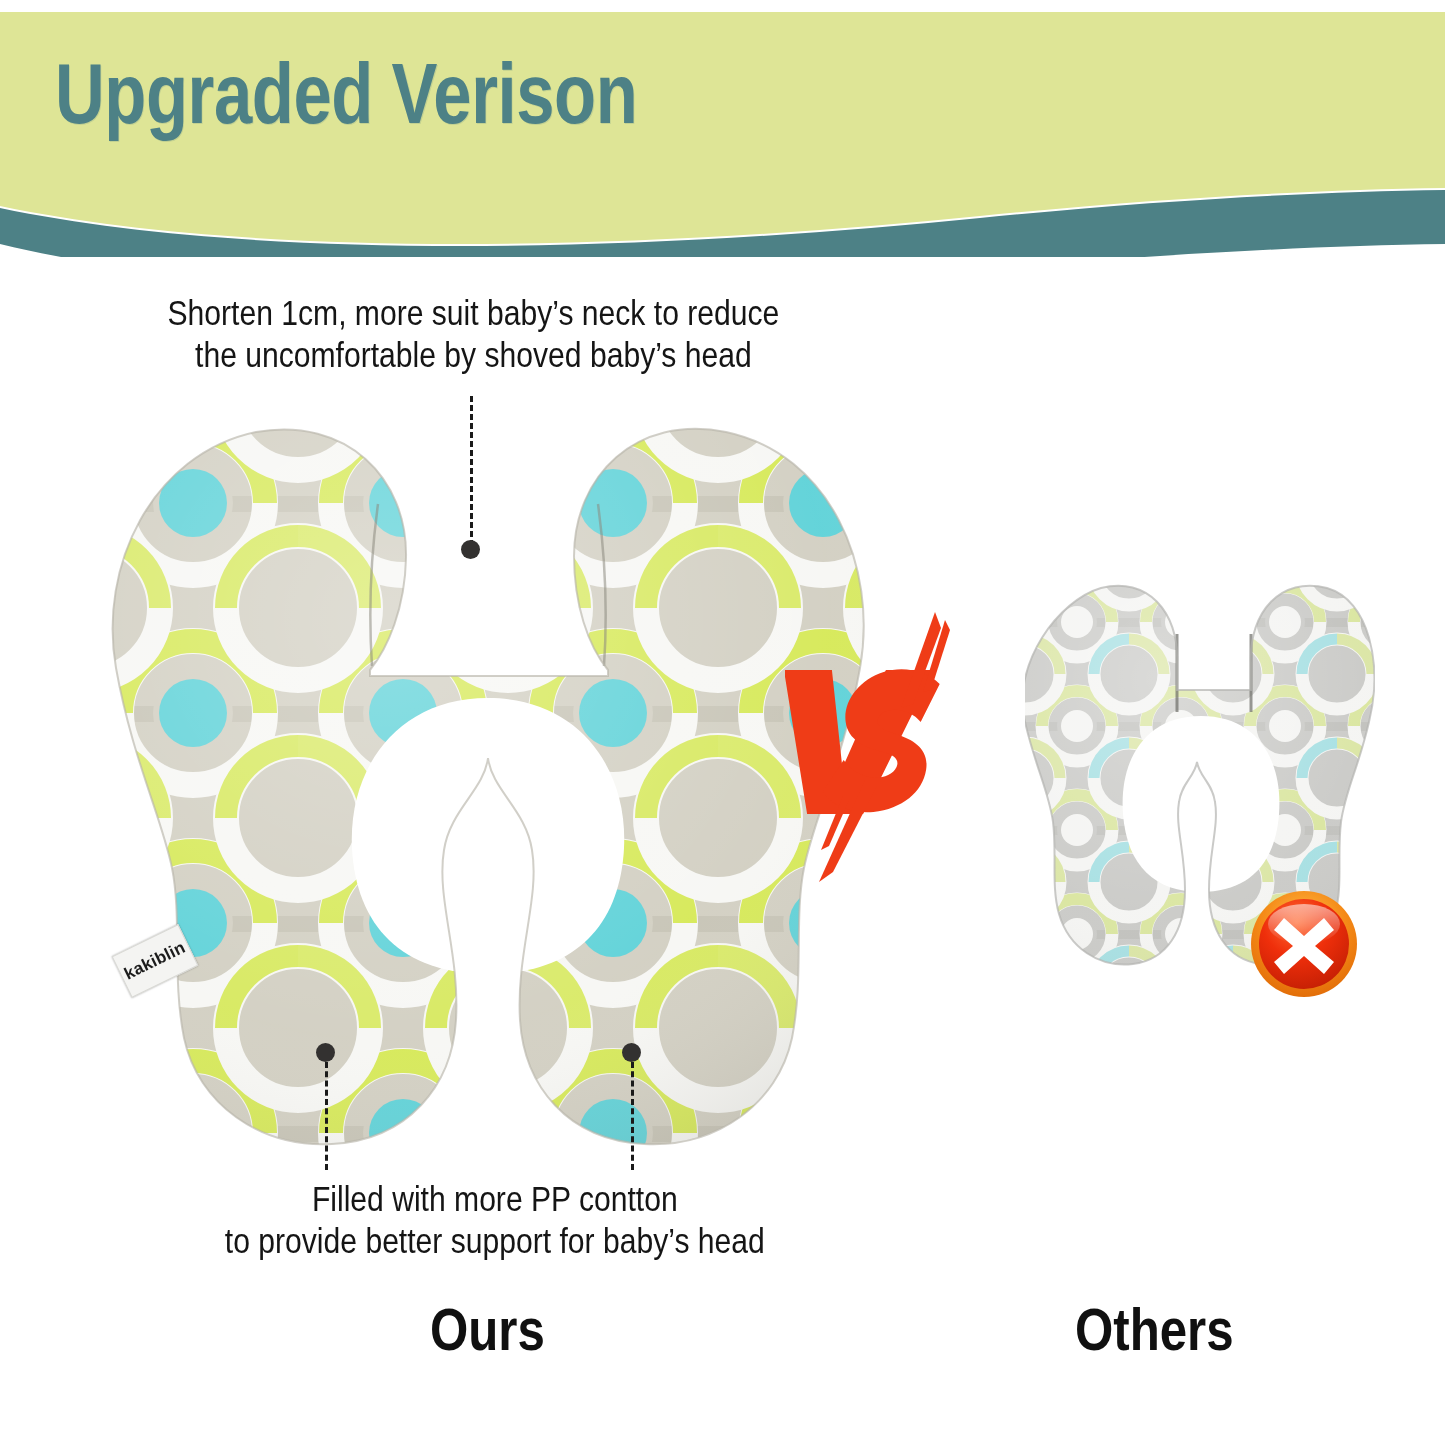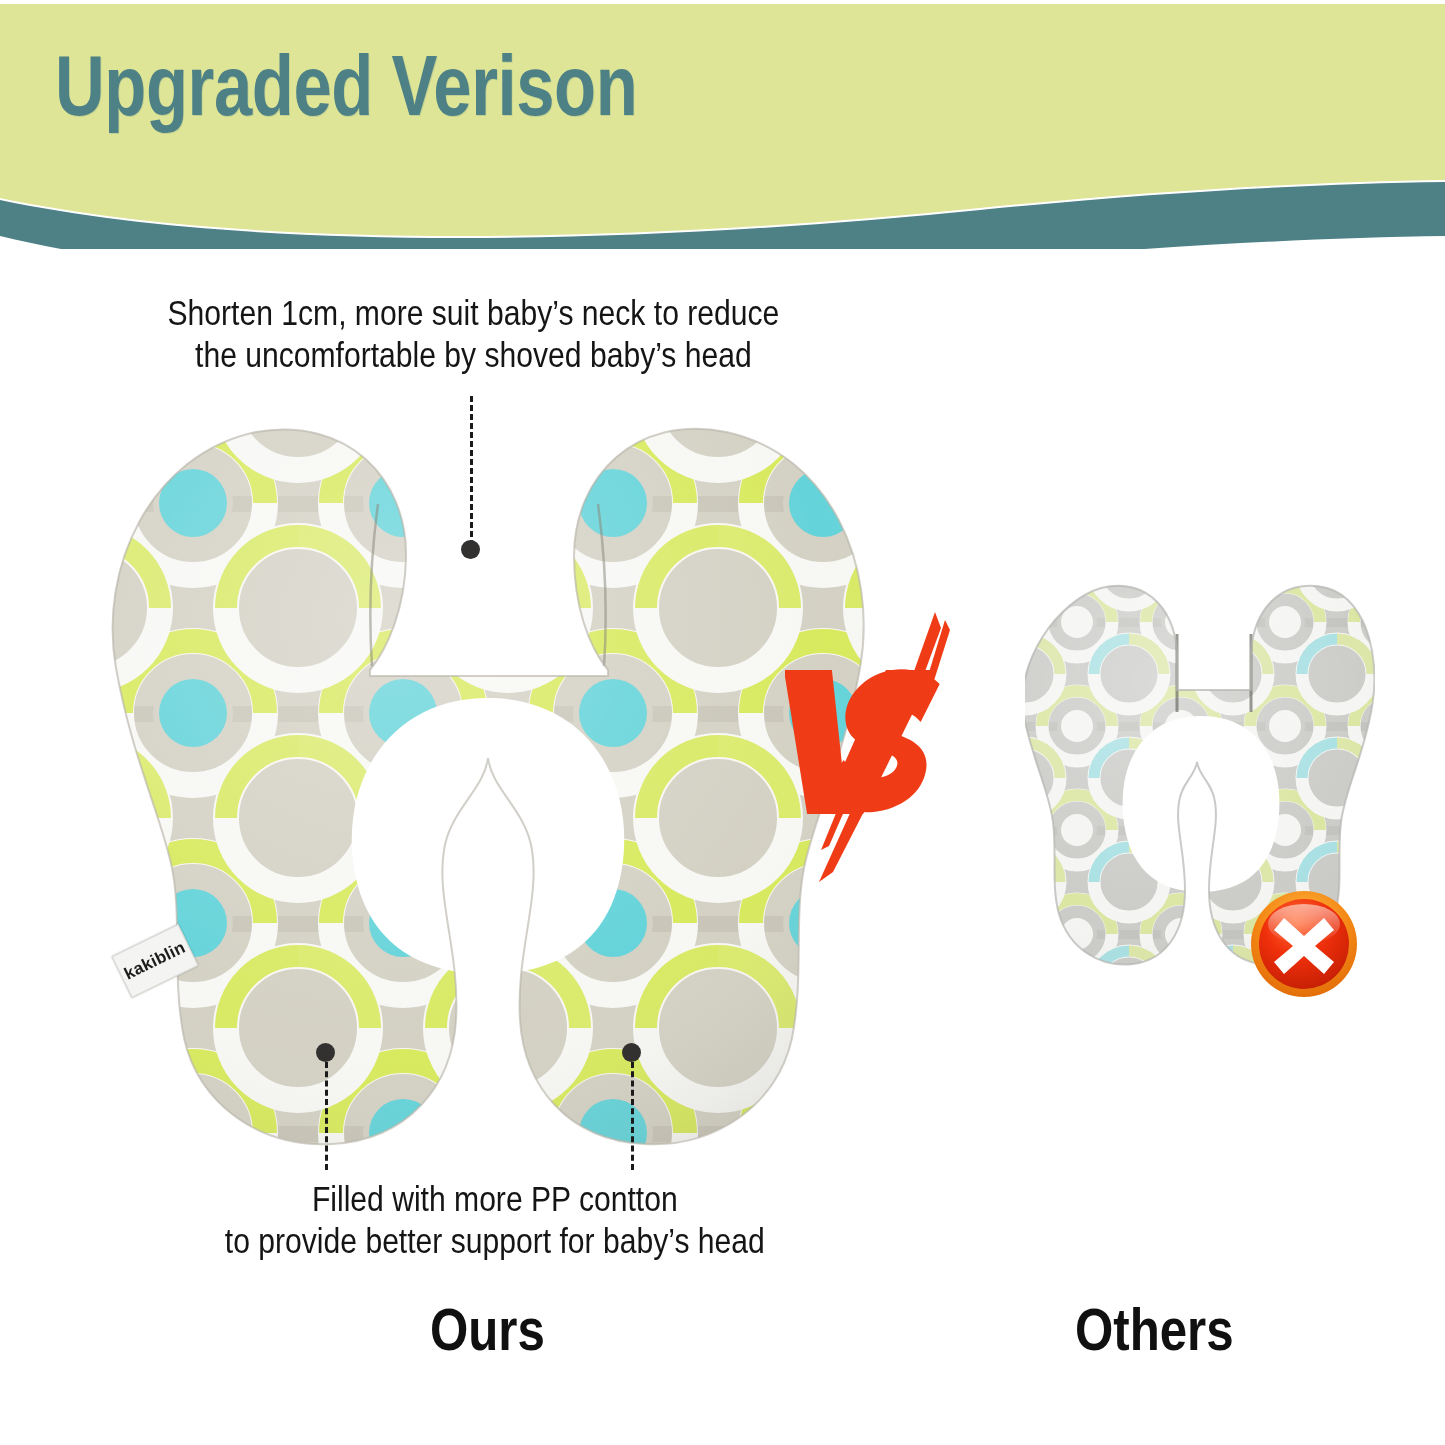--- a/index.html
+++ b/index.html
@@ -6,21 +6,21 @@
   body{
     width:1445px;height:1445px;
     background:#ffffff;
     font-family:"Liberation Sans", sans-serif;
     overflow:hidden;
     position:relative;
   }
   #stage{position:relative;width:1445px;height:1445px;overflow:hidden;background:#fff;}
 
   
-  .banner{position:absolute;left:0;top:4px;width:1445px;height:245px;}
+  .banner{position:absolute;left:0;top:12px;width:1445px;height:245px;}
   .banner svg{display:block;width:1445px;height:245px;}
   .banner-title{
     position:absolute;left:55px;top:38px;
     font-family:"Liberation Sans Narrow","Liberation Sans",sans-serif;
     font-weight:bold;
     font-size:86px;
     line-height:1;
     letter-spacing:-0.5px;
     color:#4d8186;
     transform:scaleX(0.80);

